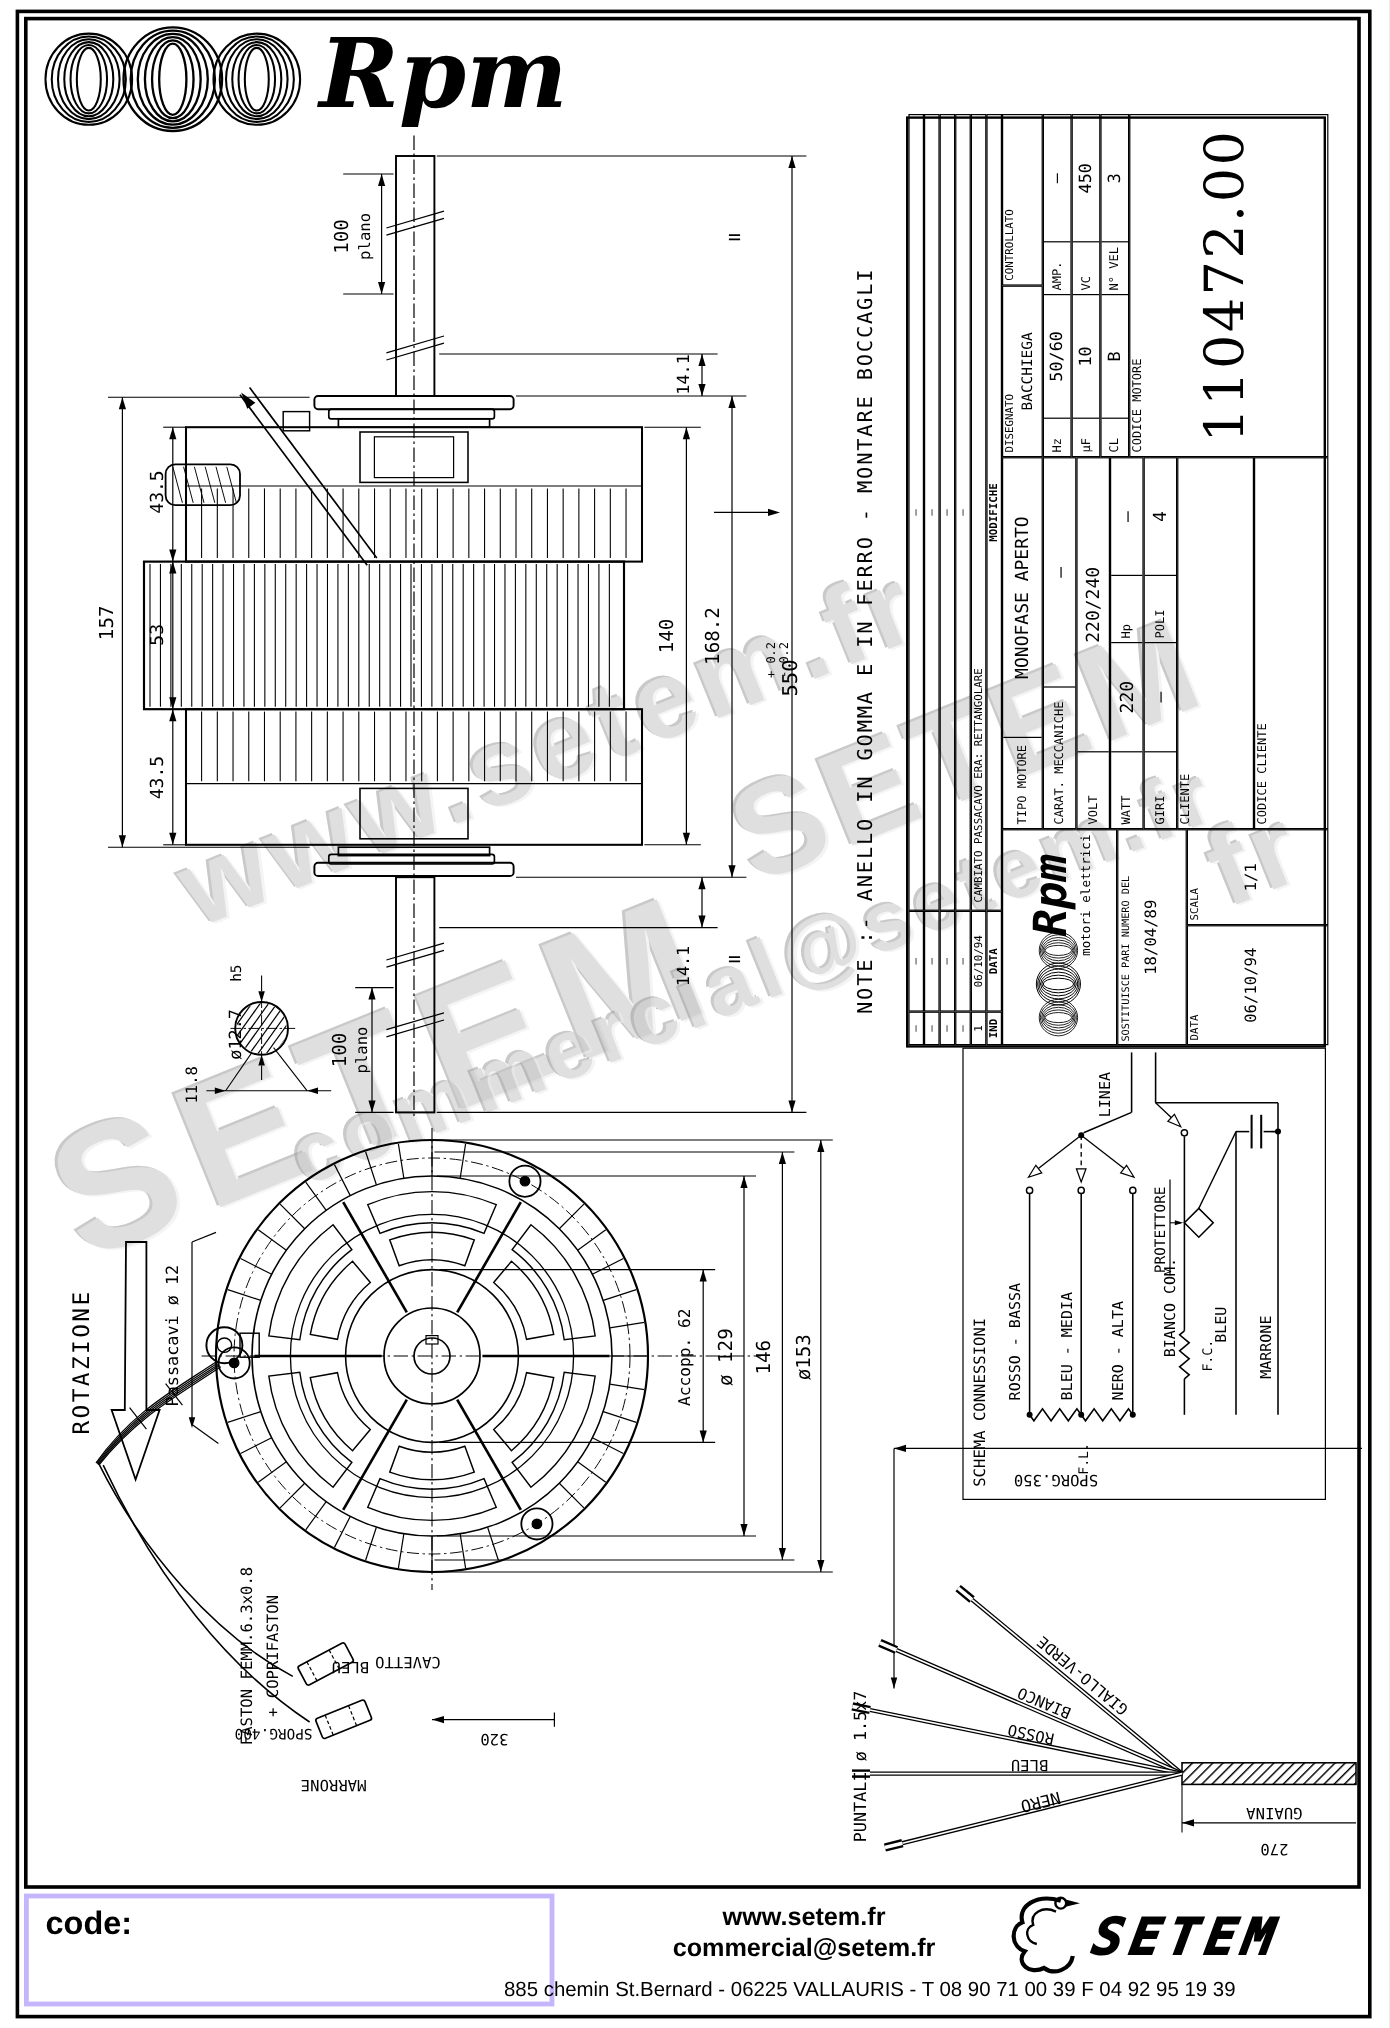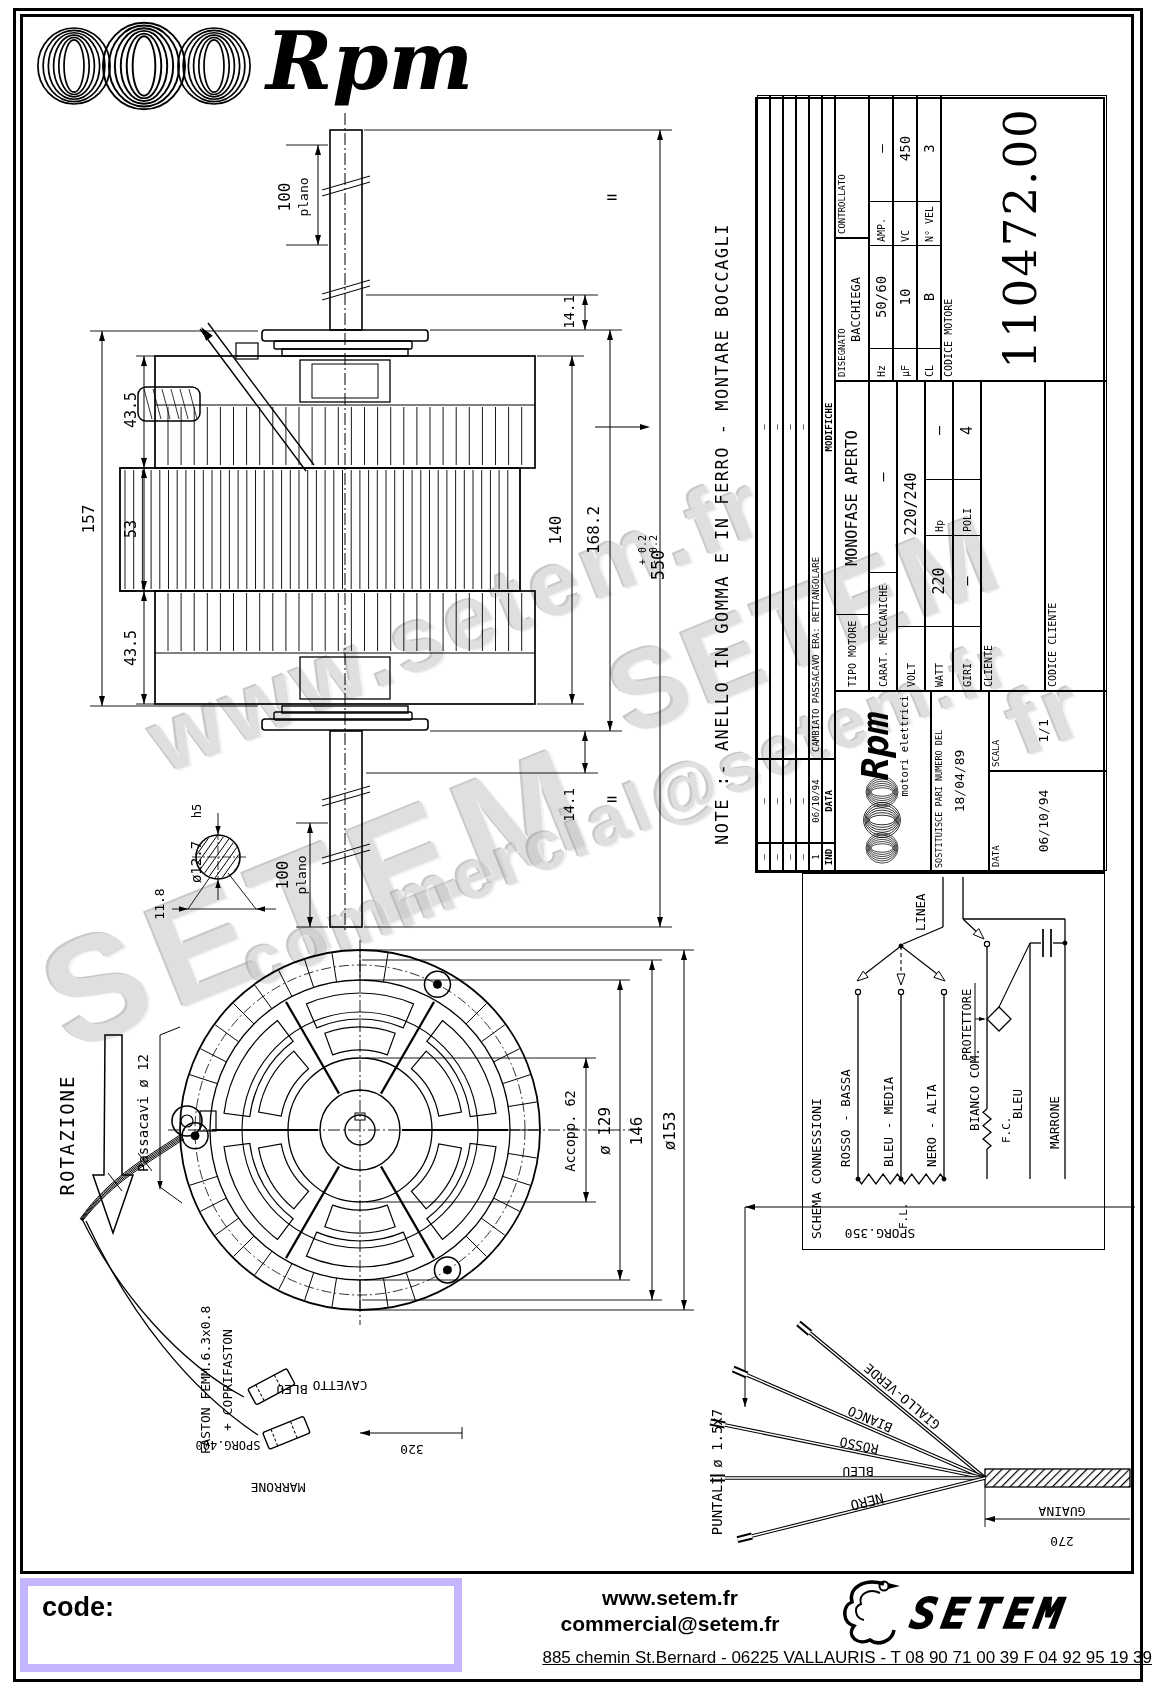--- a/index.html
+++ b/index.html
@@ -31,31 +31,31 @@
       align-items:center;justify-content:center;box-sizing:border-box;}
   .rc1{left:0;width:28px}.rc2{left:28px;width:84px}.rc3{left:112px;width:664px}
   .modtext{justify-content:flex-start !important;padding-left:6px;}
   .hdr{font-weight:700;}
   
   .note{position:absolute;left:712px;top:845px;width:748px;height:28px;transform:rotate(-90deg);
         transform-origin:0 0;font-size:17px;letter-spacing:1.5px;white-space:nowrap;z-index:2;}
   .schema{position:absolute;left:802px;top:1250px;width:377px;height:303px;transform:rotate(-90deg);
         transform-origin:0 0;border:1.6px solid #000;box-sizing:border-box;z-index:2;}
   
-  .codebox{position:absolute;left:20px;top:1578px;width:442px;height:94px;border:8px solid #c4b5fd;
+  .codebox{position:absolute;left:20px;top:1578px;width:442px;height:94px;border:4px solid #c4b5fd;
         box-sizing:border-box;background:#fff;z-index:3;}
   .code-label{position:absolute;left:14px;top:6px;font:700 27px "Liberation Sans",sans-serif;}
   .code-value{position:absolute;left:86px;top:16px;width:344px;text-align:center;
         font:700 57px "Liberation Sans",sans-serif;letter-spacing:1px;}
   .site{position:absolute;left:455px;top:1586px;width:430px;text-align:center;
         font:700 21px "Liberation Sans",sans-serif;z-index:3;}
   .email{position:absolute;left:455px;top:1612px;width:430px;text-align:center;
         font:700 21px "Liberation Sans",sans-serif;z-index:3;}
-  .addr{position:absolute;left:452px;top:1648px;width:700px;text-align:right;
-        font:400 17px "Liberation Sans",sans-serif;z-index:3;white-space:nowrap;text-decoration:underline;}
+  .addr{position:absolute;left:420px;top:1648px;width:700px;text-align:left;
+        font:400 17px "Liberation Sans",sans-serif;z-index:3;white-space:nowrap;}
 </style>
 </head>
 <body>
 
 <div class="page">
 
   <div class="frame frame-outer"></div>
   <div class="frame frame-draw"></div>
 
   <div class="wm" style="left:130px;top:570px;font-size:92px;">www.setem.fr</div>

